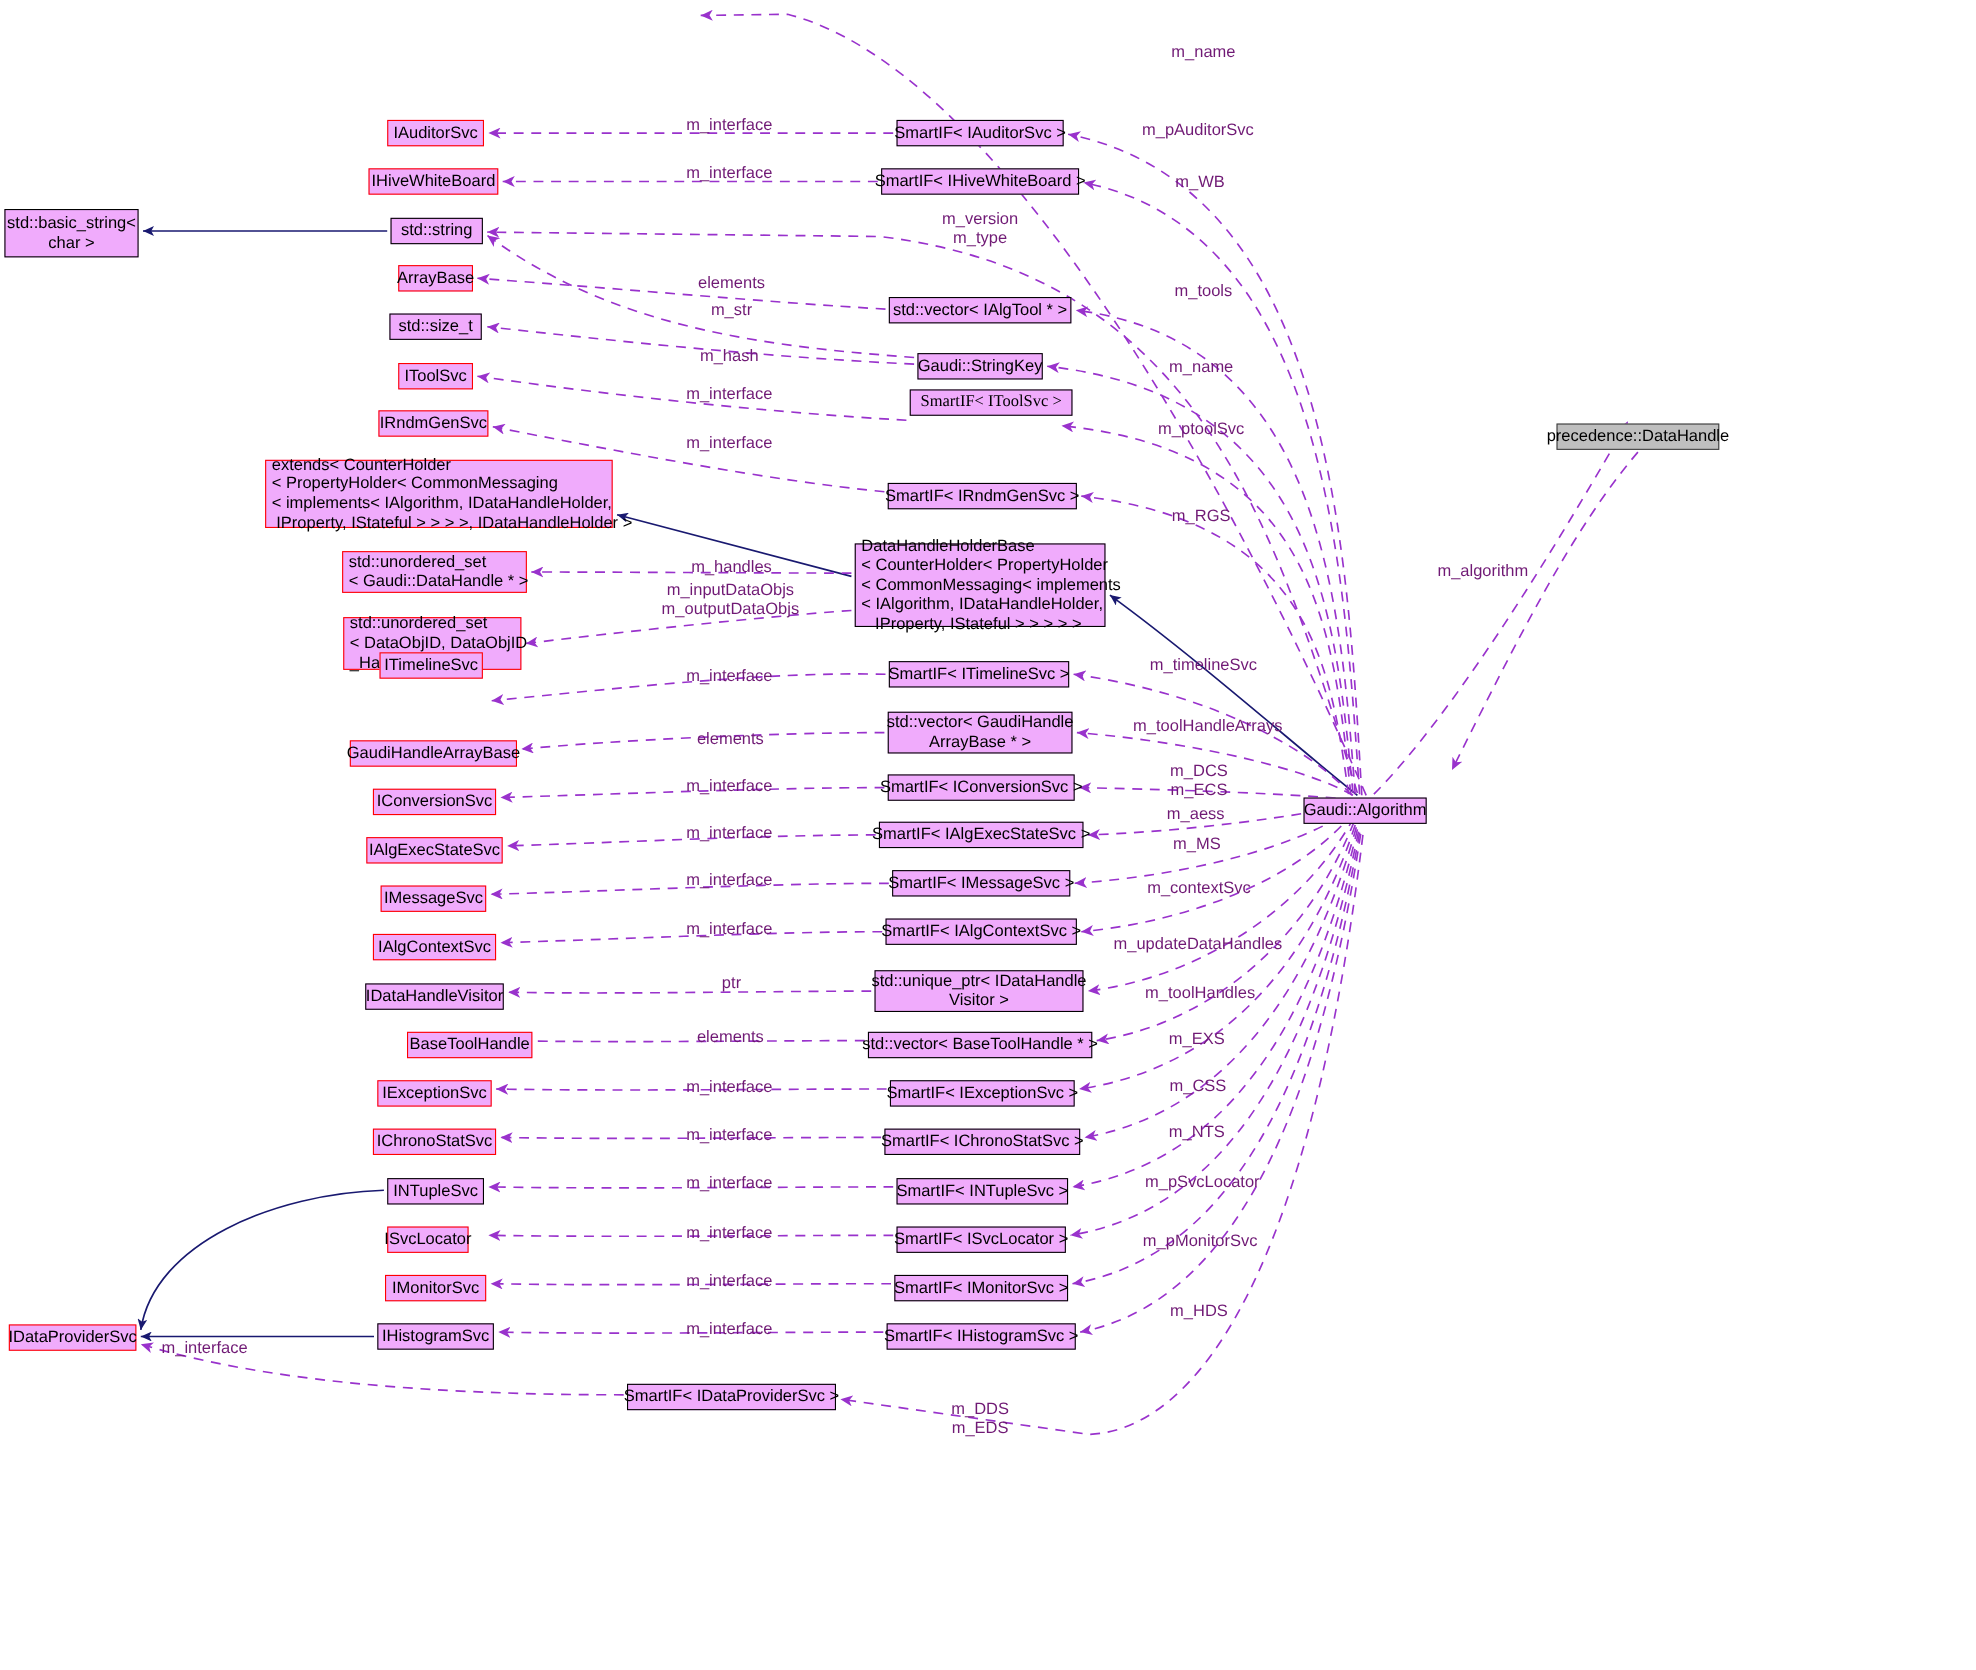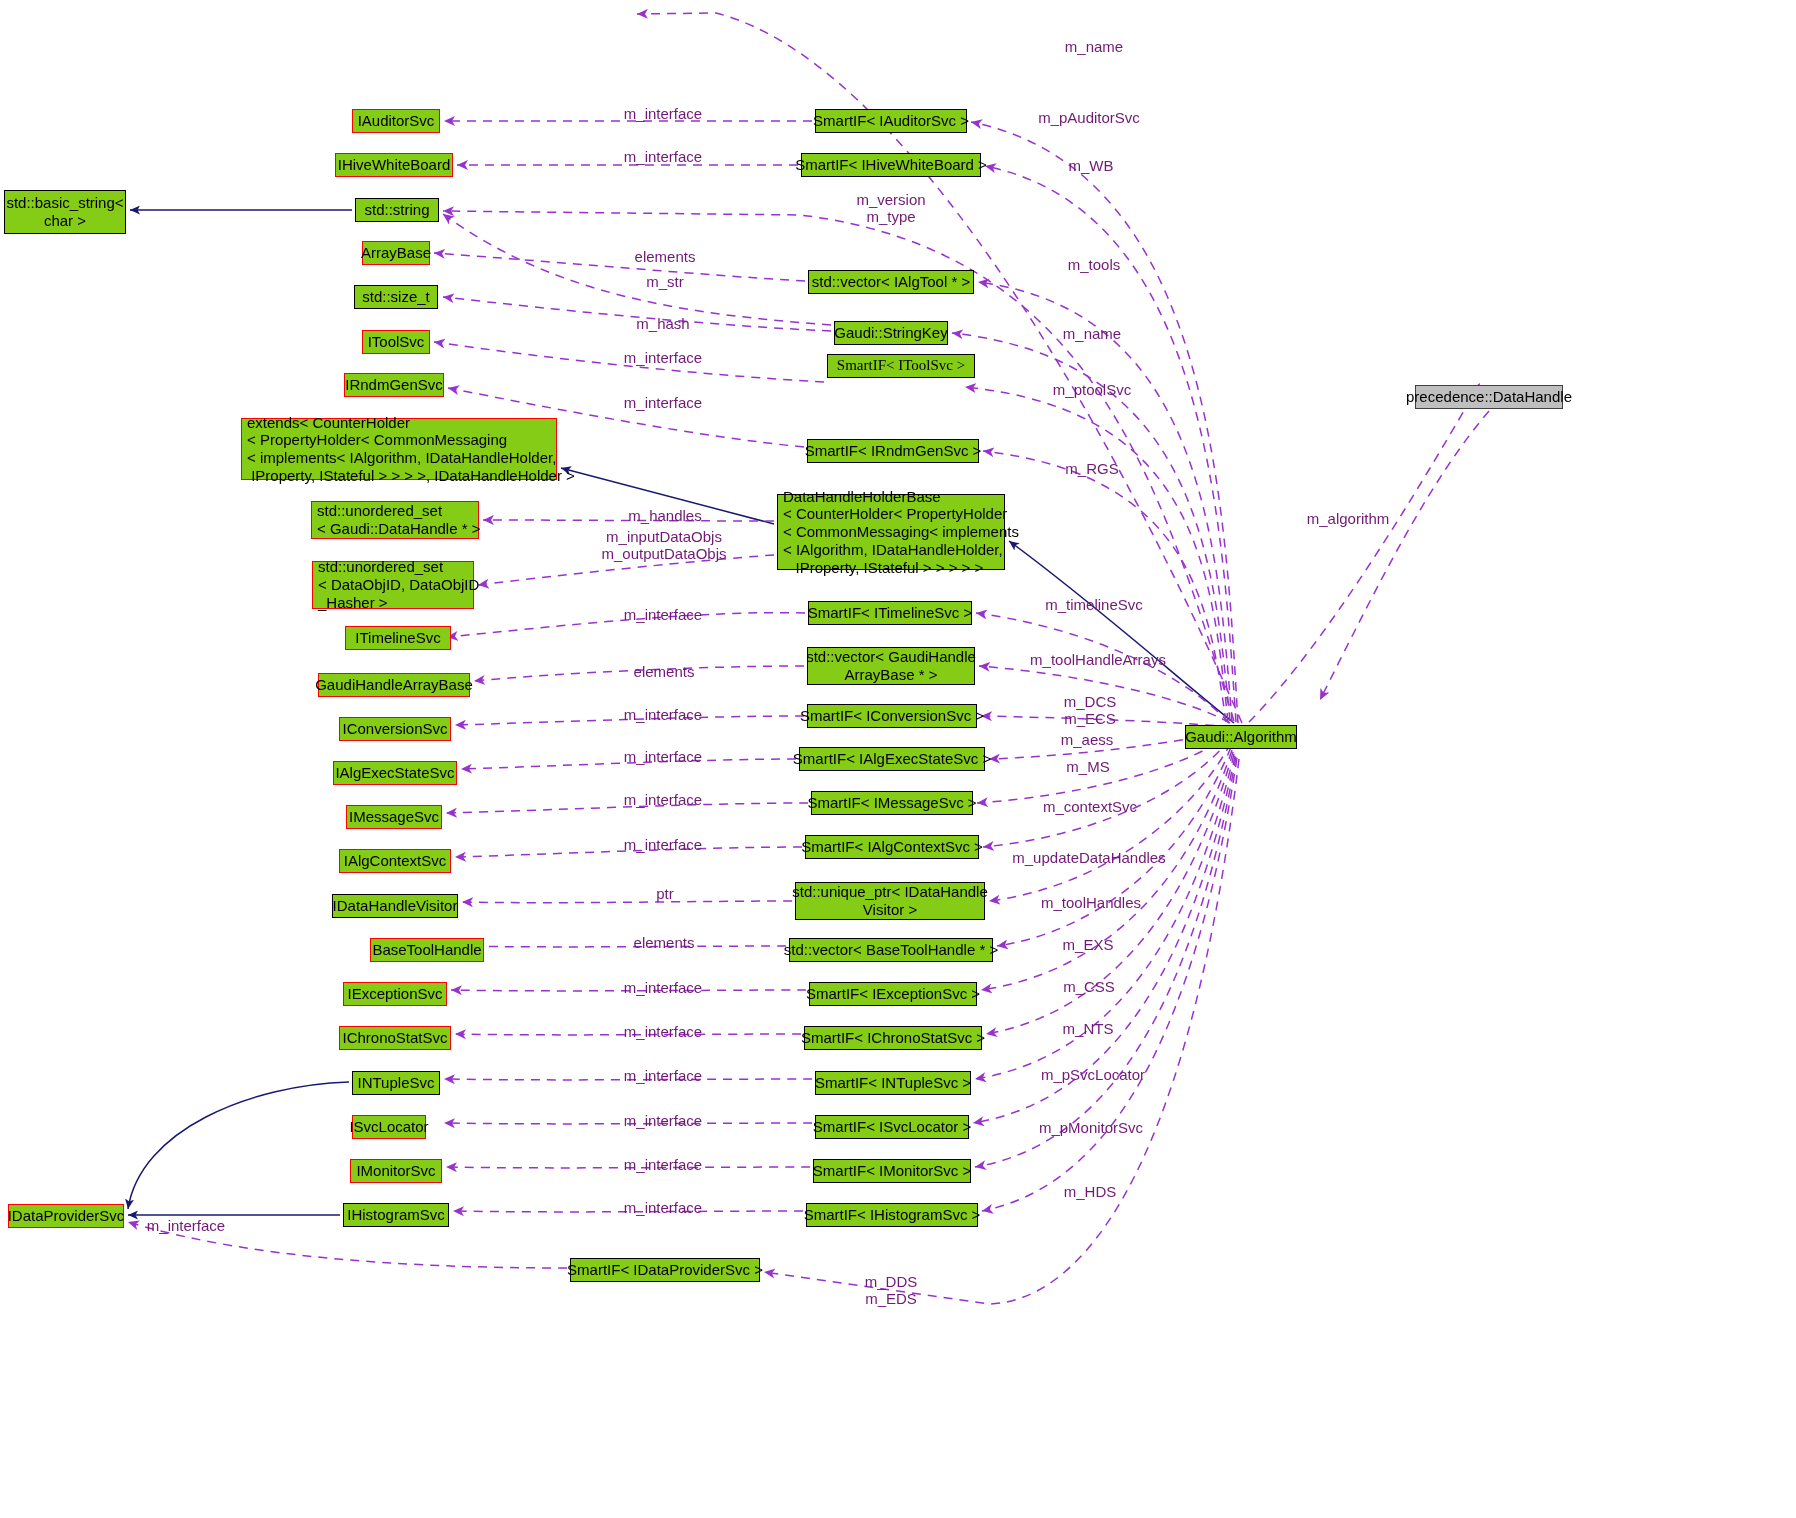--- a/index.html
+++ b/index.html
@@ -20,21 +20,21 @@
     left: 0;
     top: 0;
     width: 1796px;
     height: 1518px;
     pointer-events: none;
   }
   .node {
     position: absolute;
     box-sizing: border-box;
     border: 1px solid #000000;
-    background: #84cc16;
+    background: #f0abfc;
     color: #000000;
     font-size: 15px;
     line-height: 1.18;
     text-align: center;
     display: flex;
     align-items: center;
     justify-content: center;
     white-space: pre;
     padding: 1px 5px;
   }
@@ -147,21 +147,21 @@
       <div class="node red" style="left: 344px; top: 373px; width: 100px; height: 24px;">IRndmGenSvc</div>
       <div class="node red lefttext" style="left: 241px; top: 418px; width: 316px; height: 62px;">extends&lt; CounterHolder
 &lt; PropertyHolder&lt; CommonMessaging
 &lt; implements&lt; IAlgorithm, IDataHandleHolder,
  IProperty, IStateful &gt; &gt; &gt; &gt;, IDataHandleHolder &gt;</div>
       <div class="node red lefttext" style="left: 311px; top: 501px; width: 168px; height: 38px;">std::unordered_set
 &lt; Gaudi::DataHandle * &gt;</div>
       <div class="node red lefttext" style="left: 312px; top: 561px; width: 162px; height: 48px;">std::unordered_set
 &lt; DataObjID, DataObjID
 _Hasher &gt;</div>
-      <div class="node red" style="left: 345px; top: 626px; width: 106px; height: 24px;">ITimelineSvc</div>
+      <div class="node red" style="left: 345px; top: 593px; width: 94px; height: 24px;">ITimelineSvc</div>
       <div class="node red" style="left: 318px; top: 673px; width: 152px; height: 24px;">GaudiHandleArrayBase</div>
       <div class="node red" style="left: 339px; top: 717px; width: 112px; height: 24px;">IConversionSvc</div>
       <div class="node red" style="left: 333px; top: 761px; width: 124px; height: 24px;">IAlgExecStateSvc</div>
       <div class="node red" style="left: 346px; top: 805px; width: 96px; height: 24px;">IMessageSvc</div>
       <div class="node red" style="left: 339px; top: 849px; width: 112px; height: 24px;">IAlgContextSvc</div>
       <div class="node default" style="left: 332px; top: 894px; width: 126px; height: 24px;">IDataHandleVisitor</div>
       <div class="node red" style="left: 338px; top: 938px; width: 114px; height: 24px; margin-left: 32px;">BaseToolHandle</div>
       <div class="node red" style="left: 343px; top: 982px; width: 104px; height: 24px;">IExceptionSvc</div>
       <div class="node red" style="left: 339px; top: 1026px; width: 112px; height: 24px;">IChronoStatSvc</div>
       <div class="node default" style="left: 352px; top: 1071px; width: 88px; height: 24px;">INTupleSvc</div>

